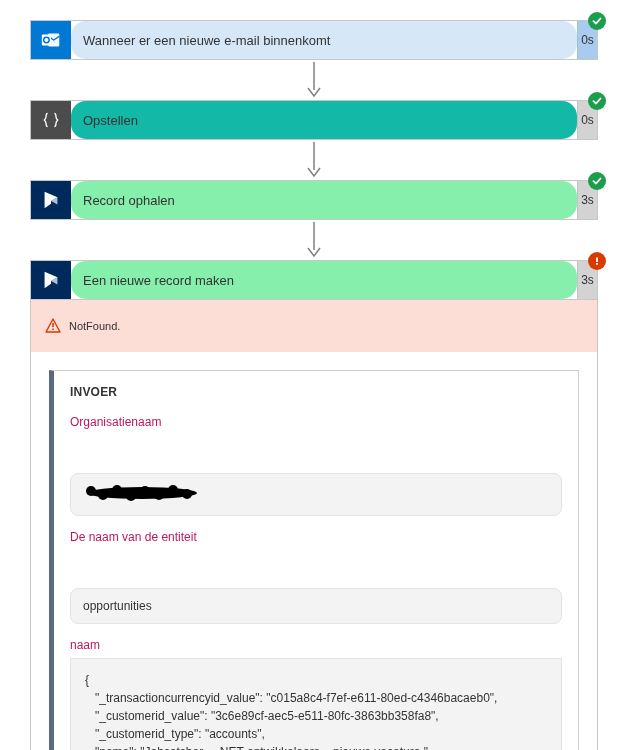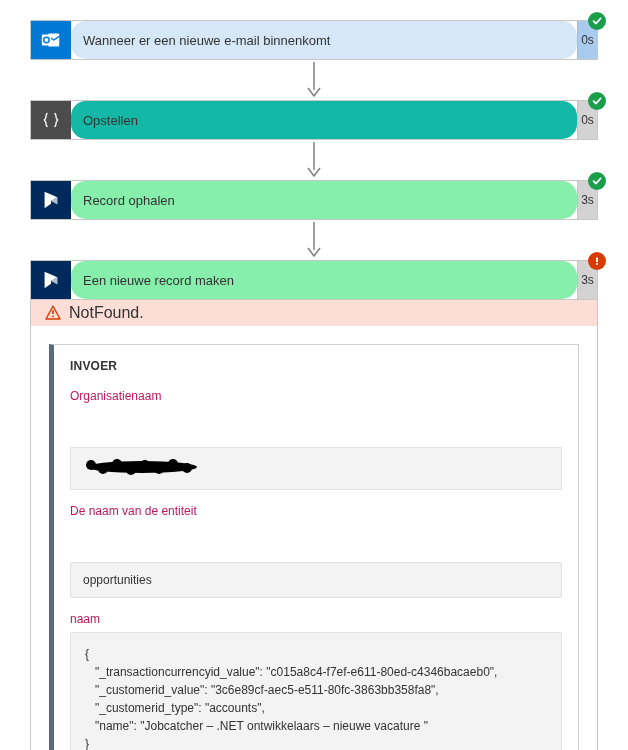--- a/index.html
+++ b/index.html
@@ -84,22 +84,22 @@
 
   .expanded {
     border: 1px solid #c7c7c7;
     border-top: none;
     margin-top: 0;
   }
   .error-banner {
     background: #fcded7;
     display: flex;
     align-items: center;
-    padding: 4px 14px;
-    font-size: 16px;
+    padding: 18px 14px;
+    font-size: 11px;
     color: #333;
   }
   .error-banner svg { margin-right: 8px; flex-shrink:0; }
 
   .panel-body {
     padding: 18px;
     background: #fff;
   }
   .section {
     border: 1px solid #d0d0d0;
@@ -119,21 +119,21 @@
     margin-bottom: 6px;
     margin-top: 14px;
   }
   .field-label:first-of-type { margin-top: 0; }
   .field-box {
     background: #f3f3f3;
     border: 1px solid #e3e3e3;
     padding: 10px 12px;
     font-size: 12px;
     color: #333;
-    border-radius: 1px;
+    border-radius: 8px;
     margin-top: 44px;
   }
   .redact {
     display: inline-block;
     width: 118px;
     height: 18px;
   }
   .code-box {
     background: #f3f3f3;
     border: 1px solid #e3e3e3;

